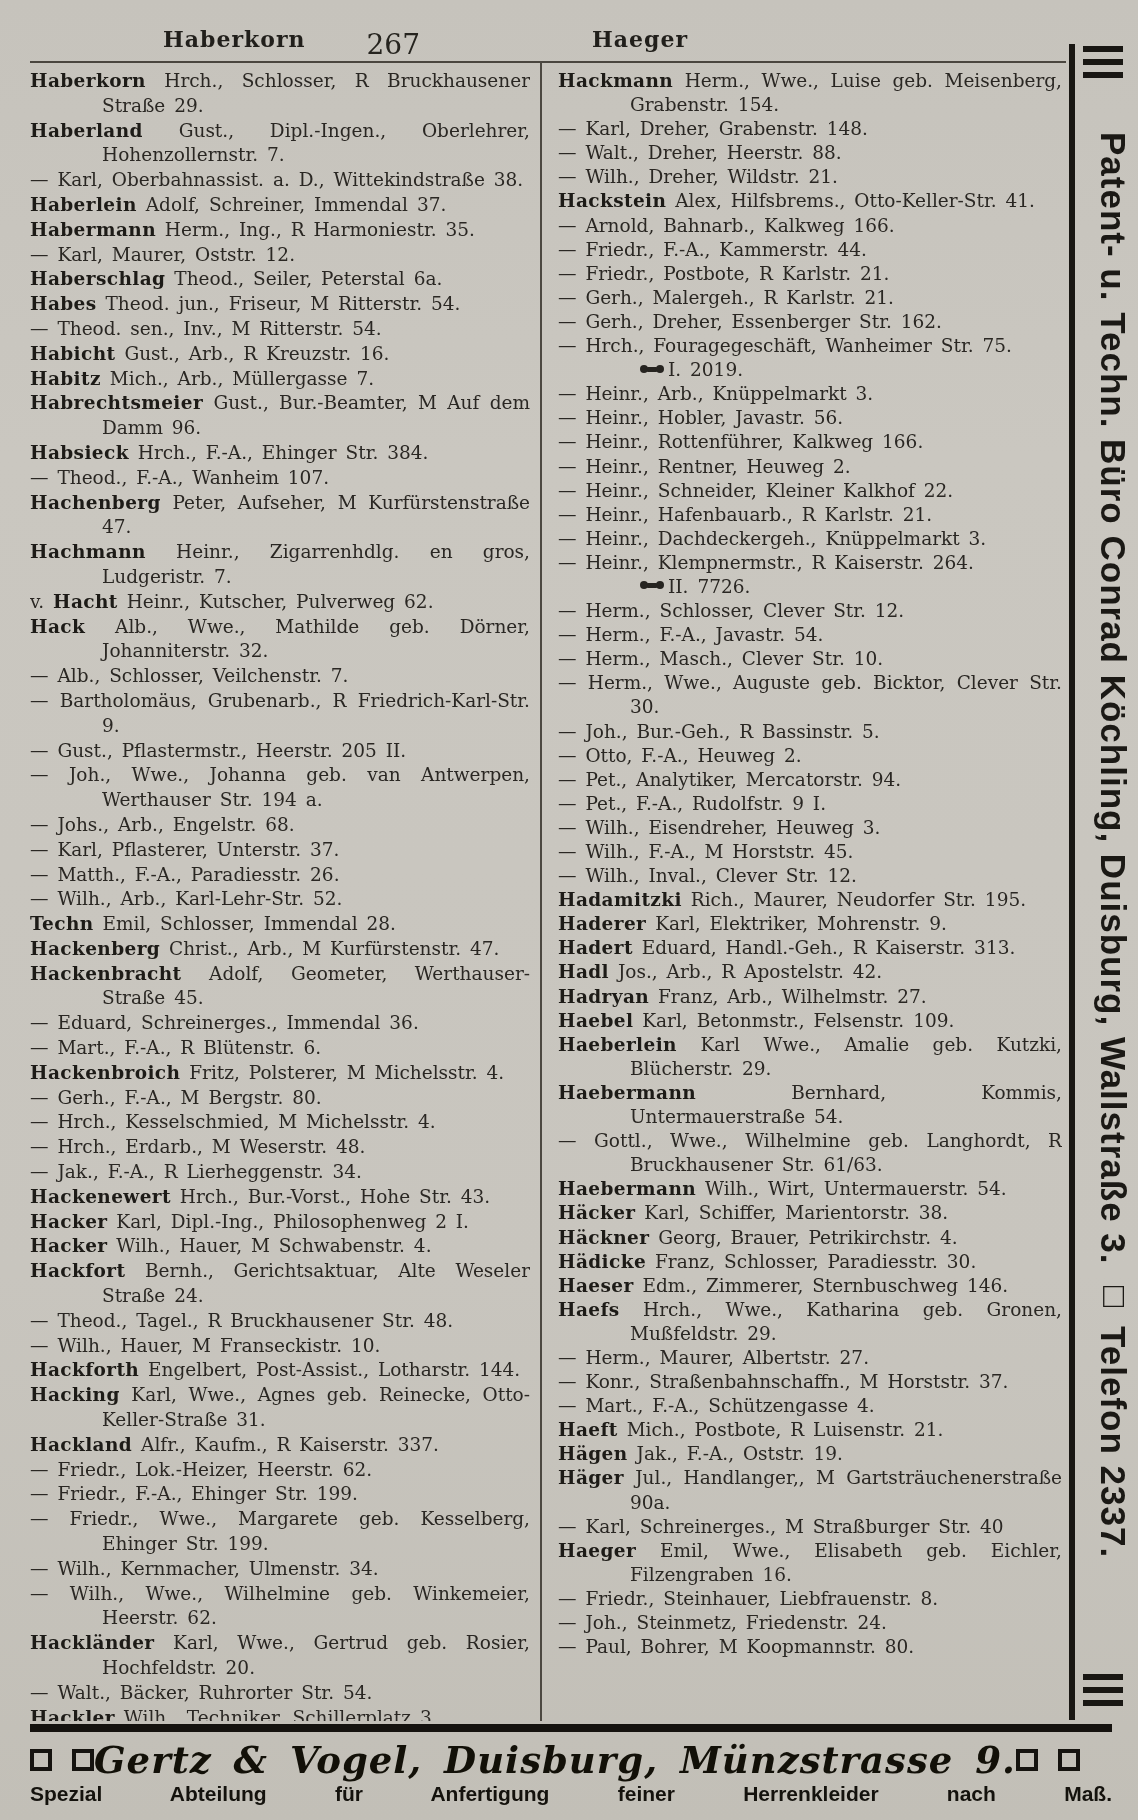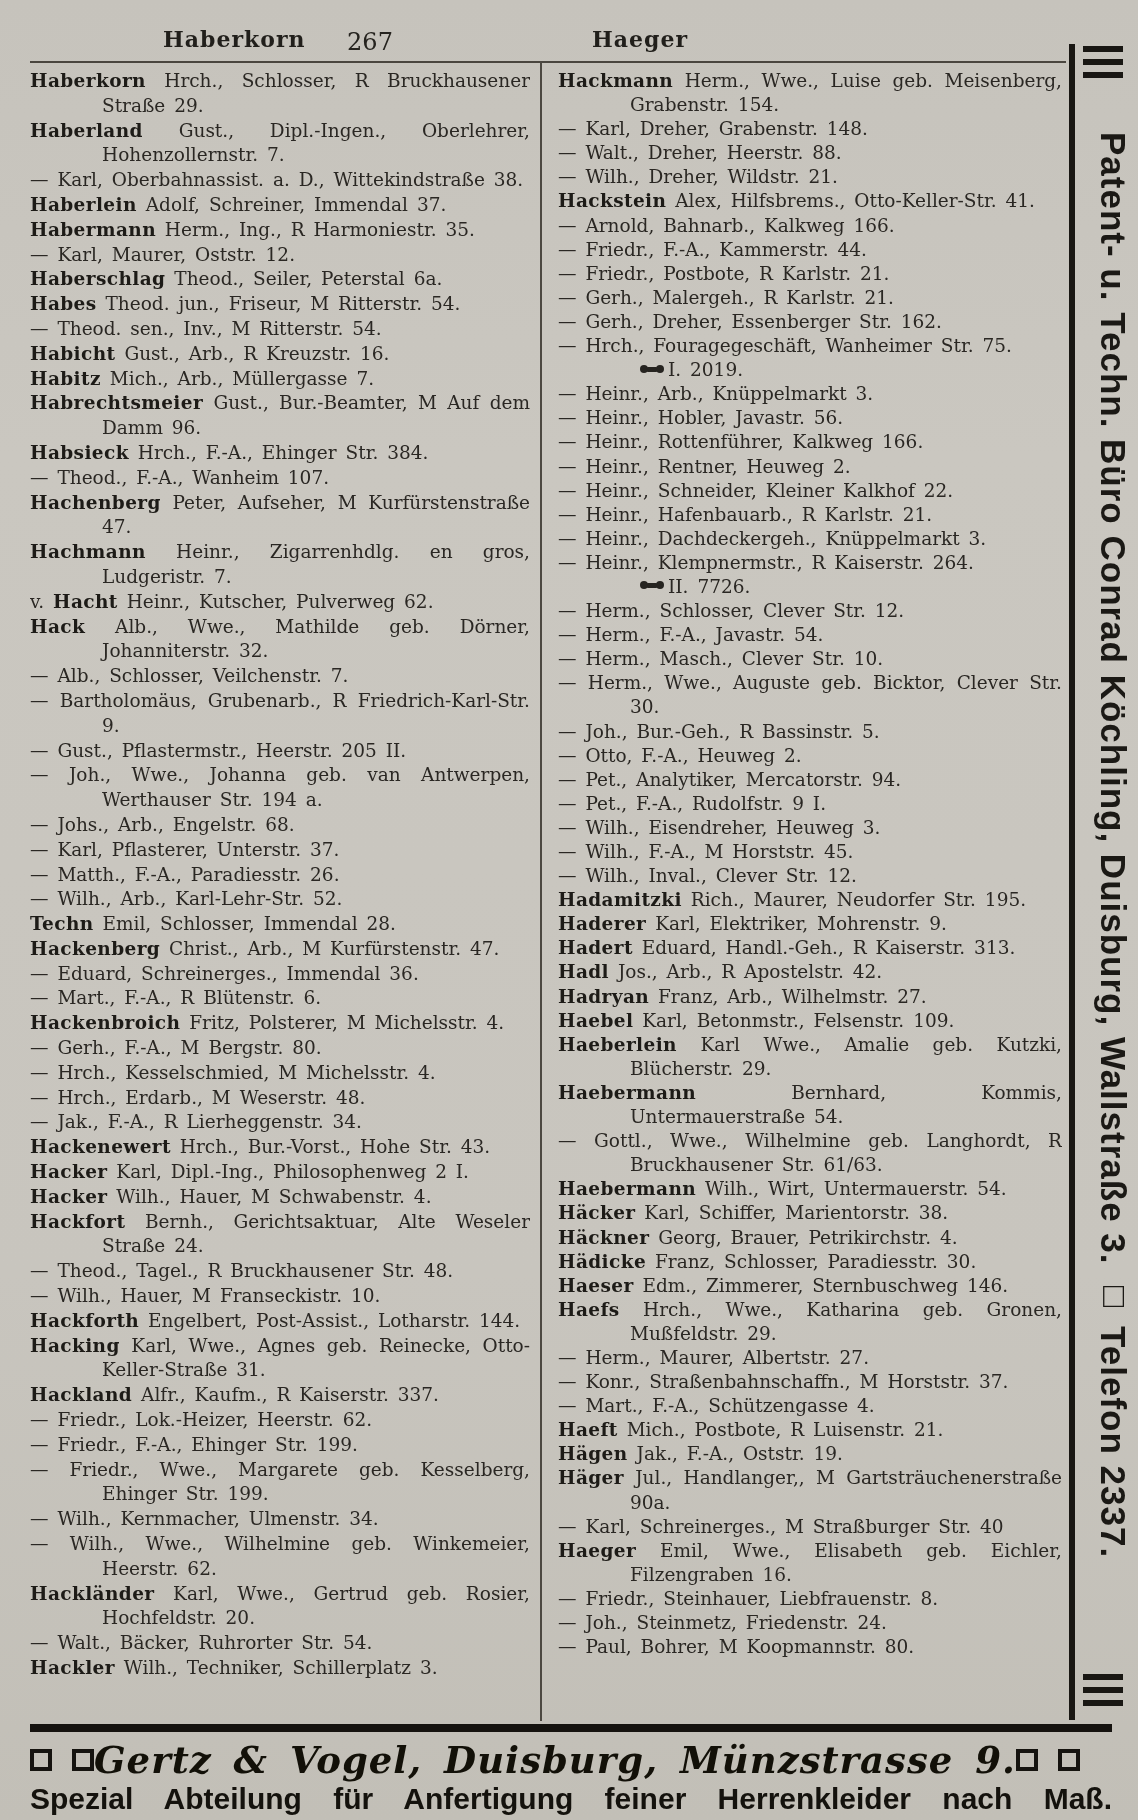--- a/index.html
+++ b/index.html
@@ -7,21 +7,21 @@
     position:relative;
     width:1138px;height:1820px;
     background:linear-gradient(180deg,#c6c3bc 0%,#cac7c0 25%,#c8c5be 70%,#c2bfb7 100%);
     font-family:"DejaVu Serif", serif;
     color:#2a2723;
     overflow:hidden;
   }
   
   .runhead{position:absolute;top:26px;left:0;width:1070px;height:34px;}
   .rh-left{position:absolute;left:163px;top:0;font-weight:bold;font-size:22px;letter-spacing:1px;color:#211f1b;}
-  .rh-center{position:absolute;left:320px;top:2px;width:100px;text-align:center;font-size:24px;color:#26241f;}
+  .rh-center{position:absolute;left:320px;top:2px;width:100px;text-align:right;font-size:28px;color:#26241f;}
   .rh-right{position:absolute;left:592px;top:0;font-weight:bold;font-size:22px;letter-spacing:1px;color:#211f1b;}
   .head-rule{position:absolute;top:61px;left:30px;width:1036px;height:2px;background:#4a463f;}
   
   .col{position:absolute;top:69px;height:1652px;overflow:hidden;font-size:18.5px;}
   .col-left{left:30px;width:500px;}
   .col-right{left:558px;width:504px;}
   .col-divider{position:absolute;left:540px;top:61px;width:2px;height:1660px;background:#4c4841;}
   .entry{
     padding-left:72px;text-indent:-72px;
     text-align:justify;word-spacing:3px;
@@ -60,21 +60,21 @@
   }
   .sq-pair{display:flex;gap:20px;align-items:center;}
   .sq{width:14px;height:14px;border:4px solid #15130f;display:inline-block;}
   .ad-tailor-text{
     font-weight:bold;font-size:37px;letter-spacing:1px;word-spacing:8px;color:#121008;
     font-family:"DejaVu Serif", serif;
   }
   .ad-tailor-sub{
     position:absolute;top:1782px;left:30px;width:1082px;
     font-family:"Liberation Sans", sans-serif;
-    font-weight:bold;font-size:30px;color:#14120d;
+    font-weight:bold;font-size:21px;color:#14120d;
     text-align:justify;text-align-last:justify;
   }
 </style>
 </head>
 <body>
 
 <div class="page">
 
   <div class="runhead">
     <span class="rh-left">Haberkorn</span>
@@ -105,20 +105,21 @@
       <div class="entry">— Alb., Schlosser, Veilchenstr. 7.</div>
       <div class="entry">— Bartholomäus, Grubenarb., R Friedrich-Karl-Str. 9.</div>
       <div class="entry">— Gust., Pflastermstr., Heerstr. 205 II.</div>
       <div class="entry">— Joh., Wwe., Johanna geb. van Antwerpen, Werthauser Str. 194 a.</div>
       <div class="entry">— Johs., Arb., Engelstr. 68.</div>
       <div class="entry">— Karl, Pflasterer, Unterstr. 37.</div>
       <div class="entry">— Matth., F.-A., Paradiesstr. 26.</div>
       <div class="entry">— Wilh., Arb., Karl-Lehr-Str. 52.</div>
       <div class="entry"><span class="nm">Techn</span> Emil, Schlosser, Immendal 28.</div>
       <div class="entry"><span class="nm">Hackenberg</span> Christ., Arb., M Kurfürstenstr. 47.</div>
+      <div class="entry"><span class="nm">Hackenbracht</span> Adolf, Geometer, Werthauser-Straße 45.</div>
       <div class="entry">— Eduard, Schreinerges., Immendal 36.</div>
       <div class="entry">— Mart., F.-A., R Blütenstr. 6.</div>
       <div class="entry"><span class="nm">Hackenbroich</span> Fritz, Polsterer, M Michelsstr. 4.</div>
       <div class="entry">— Gerh., F.-A., M Bergstr. 80.</div>
       <div class="entry">— Hrch., Kesselschmied, M Michelsstr. 4.</div>
       <div class="entry">— Hrch., Erdarb., M Weserstr. 48.</div>
       <div class="entry">— Jak., F.-A., R Lierheggenstr. 34.</div>
       <div class="entry"><span class="nm">Hackenewert</span> Hrch., Bur.-Vorst., Hohe Str. 43.</div>
       <div class="entry"><span class="nm">Hacker</span> Karl, Dipl.-Ing., Philosophenweg 2 I.</div>
       <div class="entry"><span class="nm">Hacker</span> Wilh., Hauer, M Schwabenstr. 4.</div>

